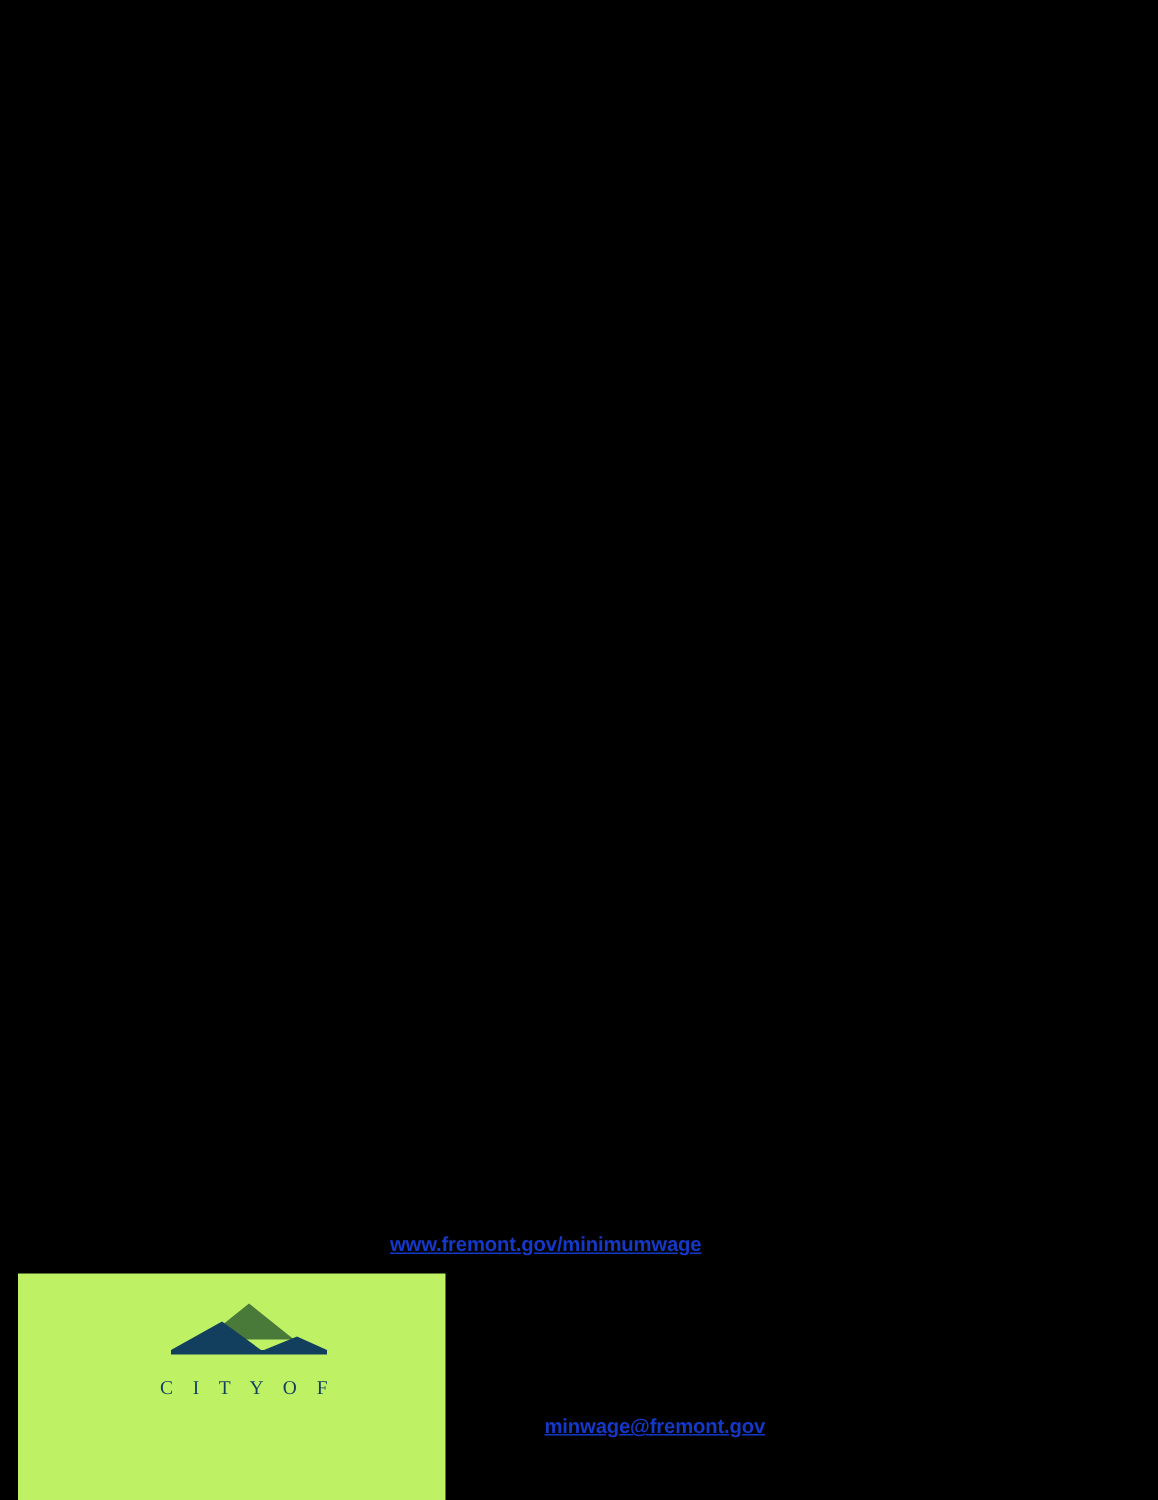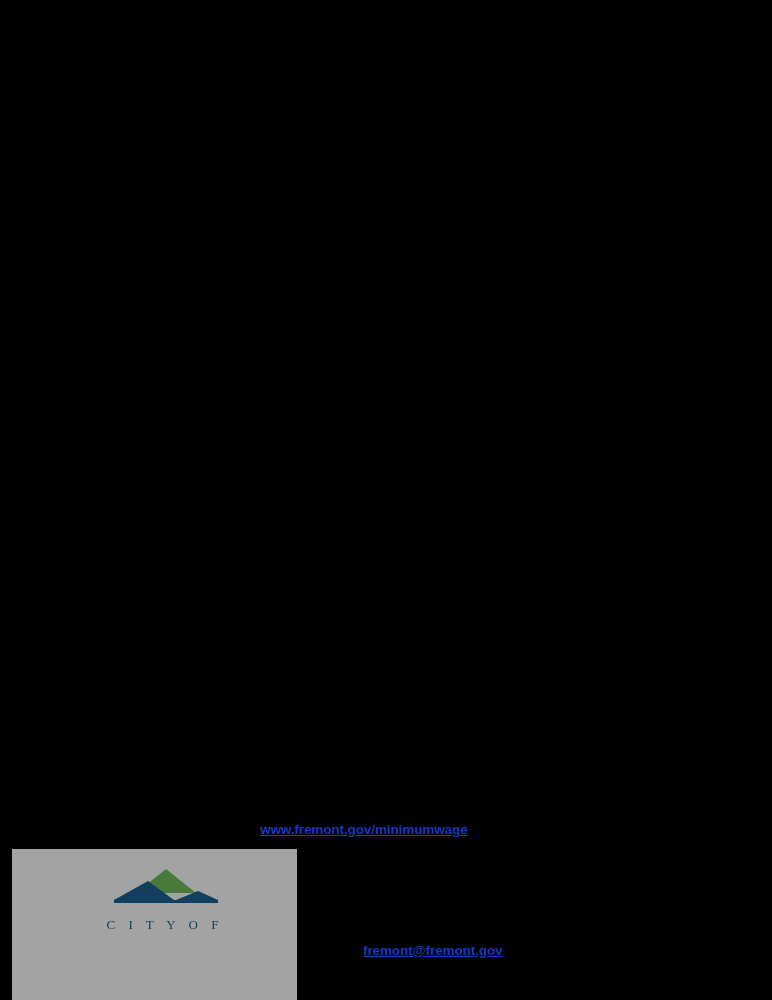--- a/index.html
+++ b/index.html
@@ -50,21 +50,21 @@
     white-space: nowrap;
   }
 
   
   .logo-panel {
     position: absolute;
     left: 12px;
     top: 849px;
     width: 285px;
     height: 151px;
-    background: #a3a3a3;
+    background: #bef264;
   }
 
   .logo-wrap {
     position: absolute;
     left: 38px;
     top: 18px;
     width: 230px;
     height: 115px;
   }
 
@@ -102,21 +102,21 @@
     letter-spacing: 0px;
   }
 </style>
 </head>
 <body>
 
 <div class="page">
 
   <a class="website-link" href="#">www.fremont.gov/minimumwage</a>
 
-  <a class="email-link" href="#">fremont@fremont.gov</a>
+  <a class="email-link" href="#">minwage@fremont.gov</a>
 
   <div class="logo-panel">
     <div class="logo-wrap">
 
       <div class="logo-mark">
         <svg width="112" height="48" viewBox="0 0 112 48" xmlns="http://www.w3.org/2000/svg">
           <polygon points="56,2 86,26 26,26" fill="#4a7a3a"></polygon>
           <polygon points="38,14 64,33 4,33" fill="#123f5e"></polygon>
           <rect x="4" y="33" width="104" height="3" fill="#123f5e"></rect>
           <polygon points="88,24 108,33 66,33" fill="#123f5e"></polygon>

